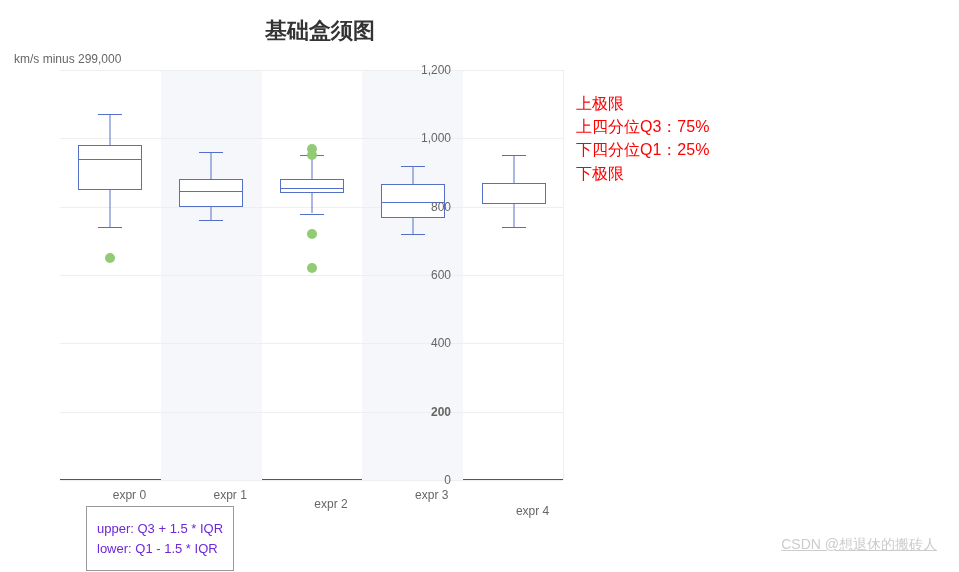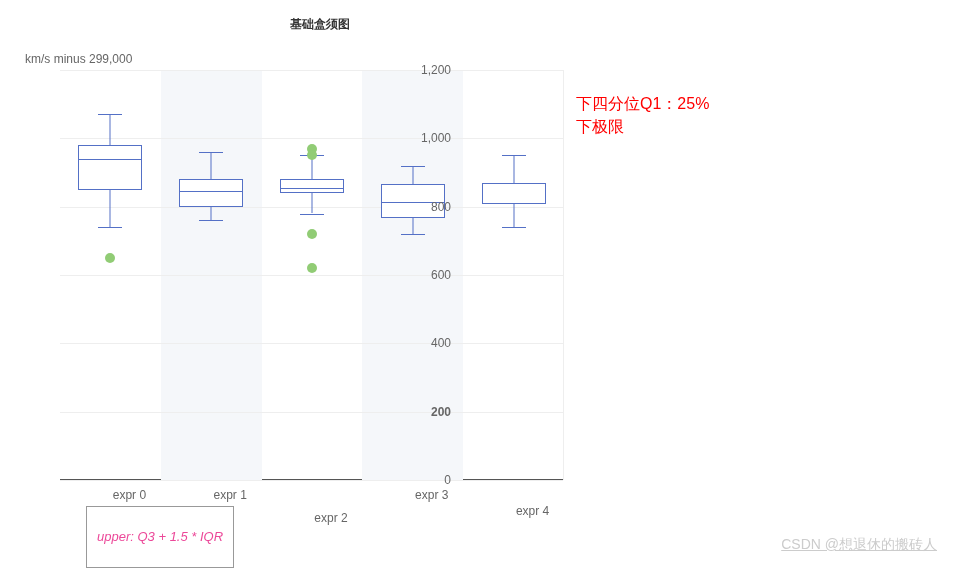--- a/index.html
+++ b/index.html
@@ -10,31 +10,30 @@
       background: #fff;
       position: relative;
       overflow: hidden;
     }
     .title {
       position: absolute;
       top: 16px;
       left: 0;
       width: 640px;
       text-align: center;
-      font-size: 12px;
+      font-size: 22px;
       font-weight: bold;
       color: #333;
     }
     .ylabel {
       position: absolute;
       top: 52px;
       left: 14px;
       font-size: 12px;
       color: #666;
-      margin-left: 11px;
     }
     .plot {
       position: absolute;
       top: 70px;
       left: 60px;
       width: 504px;
       height: 410px;
       border-right: 1px solid #eee;
     }
     .gridline {
@@ -106,25 +105,24 @@
       height: 10px;
       background: #91cc75;
       border-radius: 50%;
       transform: translate(-50%, -50%);
     }
     .legend-box {
       position: absolute;
       top: 506px;
       left: 86px;
       border: 1px solid #999;
-      padding: 20px 10px;
+      padding: 12px 10px;
       font-size: 13px;
-      color: #ec4899;
+      color: #6d28d9;
       line-height: 1.5;
-      font-style: italic;
     }
     .annotation {
       position: absolute;
       top: 92px;
       left: 576px;
       font-size: 16px;
       color: #ff0000;
       line-height: 1.45;
     }
     .watermark {
@@ -197,33 +195,36 @@
       <div class="whisker-line" style="top: 85.4167px; height: 71.75px;"></div>
       <div class="whisker-cap" style="top: 85.4167px;"></div>
       <div class="whisker-cap" style="top: 157.167px;"></div>
       <div class="box-rect" style="top: 112.75px; height: 21.525px;"></div>
       <div class="median" style="top: 133.25px;"></div>
     </div>
   </div>
 
 <div class="legend-box">
   <div>upper: Q3 + 1.5 * IQR</div>
+  <div>lower: Q1 - 1.5 * IQR</div>
 </div>
 
 <div class="annotation">
+  <div>上极限</div>
+  <div>上四分位Q3：75%</div>
   <div>下四分位Q1：25%</div>
   <div>下极限</div>
 </div>
 
 <div class="watermark">CSDN @想退休的搬砖人</div>
 
 <div class="yaxis-tick" style="top: 480px;">0</div>
 <div class="yaxis-tick" style="top: 411.667px; font-weight: bold;">200</div>
 <div class="yaxis-tick" style="top: 343.333px;">400</div>
 <div class="yaxis-tick" style="top: 275px;">600</div>
 <div class="yaxis-tick" style="top: 206.667px;">800</div>
 <div class="yaxis-tick" style="top: 138.333px;">1,000</div>
 <div class="yaxis-tick" style="top: 70px;">1,200</div>
 <div class="xaxis-tick" style="left: 110.4px; top: 488px;">expr 0</div>
 <div class="xaxis-tick" style="left: 211.2px; top: 488px;">expr 1</div>
-<div class="xaxis-tick" style="left: 312px; top: 511px; text-align: center;">expr 2</div>
+<div class="xaxis-tick" style="left: 312px; top: 497px; text-align: center;">expr 2</div>
 <div class="xaxis-tick" style="left: 412.8px; top: 488px;">expr 3</div>
 <div class="xaxis-tick" style="left: 513.6px; top: 504px;">expr 4</div>
 
 </body></html>

